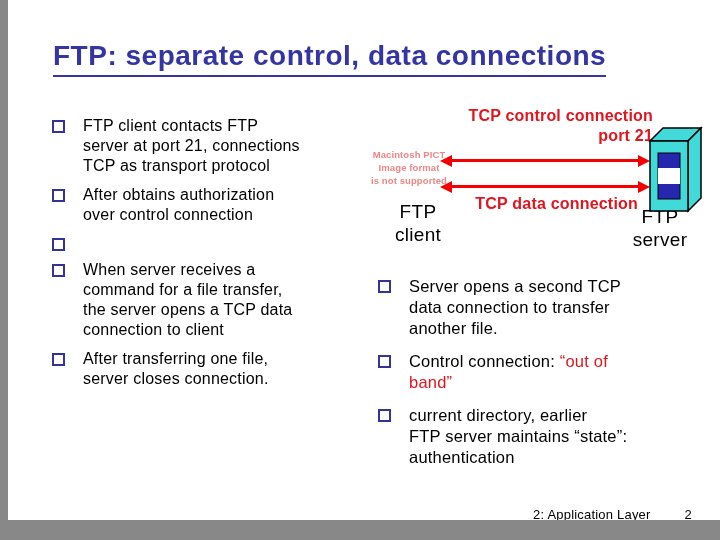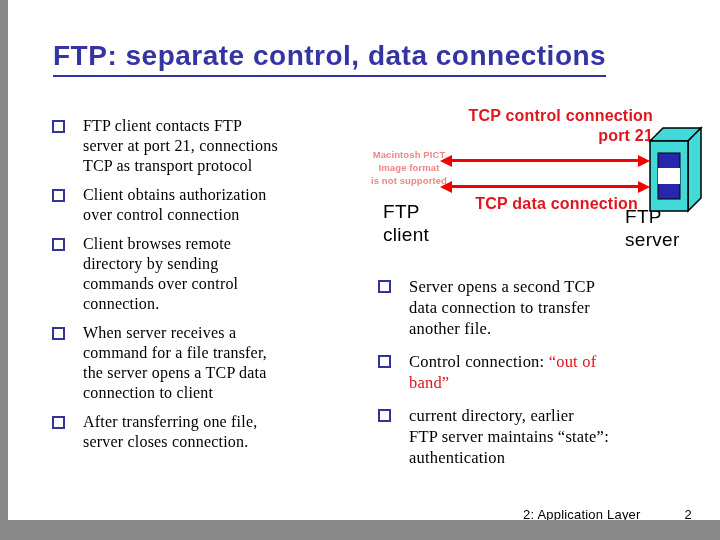--- a/index.html
+++ b/index.html
@@ -15,51 +15,51 @@
   
   .title{
     position:absolute; left:45px; top:40px; font-size:28px; font-weight:bold;
     letter-spacing:.5px; color:var(--title);
     border-bottom:2px solid var(--title); padding-bottom:3px; white-space:nowrap;
   }
   
   .bullet-list{position:absolute;}
   .bullet-list.left{left:44px; top:116px; width:312px; font-size:16px; line-height:20px;}
   .bullet-list.right{left:370px; top:276px; width:330px; font-size:16.5px; line-height:21px;}
-  .bullet-item{display:flex; align-items:flex-start; margin-bottom:9px;font-family:Liberation Serif, serif;}
+  .bullet-item{display:flex; align-items:flex-start; margin-bottom:9px;}
   .bullet-list.right .bullet-item{margin-bottom:12px;}
   .bullet-sq{
     flex:0 0 auto; width:9px; height:9px; border:2px solid var(--bullet_outline);
     margin:4px 18px 0 0; background:transparent;
   }
   .bullet-text{letter-spacing:.2px;}
   .red-text{color:var(--red);}
   
   .dg-label{position:absolute; text-align:right; color:var(--red); font-weight:bold; font-size:16px; line-height:20px; letter-spacing:.2px;}
   .dg-label.control{left:430px; top:106px; width:215px;}
   .dg-label.data{left:425px; top:194px; width:205px;}
-  .endpoint-label{position:absolute; text-align:left; font-size:19px; line-height:23px; color:var(--text); letter-spacing:.3px;}
+  .endpoint-label{position:absolute; text-align:center; font-size:19px; line-height:23px; color:var(--text); letter-spacing:.3px;}
   .endpoint-label.client{left:375px; top:200px; width:70px;}
   .endpoint-label.server{left:617px; top:205px; width:70px;}
   .pict-note{
     position:absolute; left:354px; top:148px; width:94px; text-align:center;
     font-size:9.5px; line-height:13px; color:var(--pink); font-weight:bold; letter-spacing:.1px;
   }
   .arrow{position:absolute; height:3px; background:var(--arrow_red); width:188px;}
   .arrow.top{left:443px; top:159px;}
   .arrow.bottom{left:443px; top:185px;}
   .arrow::before,.arrow::after{content:""; position:absolute; top:-4.5px; width:0; height:0;
     border-top:6px solid transparent; border-bottom:6px solid transparent;}
   .arrow::before{left:-11px; border-right:12px solid var(--arrow_red);}
   .arrow::after{right:-11px; border-left:12px solid var(--arrow_red);}
   .server-icon{position:absolute; left:640px; top:126px;}
   
   .footer{
     position:absolute; left:0; right:36px; top:507px; display:flex; justify-content:flex-end;
-    gap:44px; font-size:13px; color:var(--text); letter-spacing:.2px;
+    gap:34px; font-size:13px; color:var(--text); letter-spacing:.2px;
   }
 </style>
 </head>
 <body>
 
 <div class="slide">
 
   <div class="title">FTP: separate control, data connections</div>
 
   <div class="bullet-list left">
@@ -67,32 +67,26 @@
         <span class="bullet-sq"></span>
         <div class="bullet-text">
           <div class="line"><span>FTP client contacts FTP</span></div>
           <div class="line"><span>server at port 21, connections</span></div>
           <div class="line"><span>TCP as transport protocol</span></div>
         </div>
       </div>
       <div class="bullet-item">
         <span class="bullet-sq"></span>
         <div class="bullet-text">
-          <div class="line"><span>Client obtains authorization</span></div>
+          <div class="line"><span>After obtains authorization</span></div>
           <div class="line"><span>over control connection</span></div>
         </div>
       </div>
       <div class="bullet-item">
         <span class="bullet-sq"></span>
-        <div class="bullet-text">
-          <div class="line"><span>Client browses remote</span></div>
-          <div class="line"><span>directory by sending</span></div>
-          <div class="line"><span>commands over control</span></div>
-          <div class="line"><span>connection.</span></div>
-        </div>
       </div>
       <div class="bullet-item">
         <span class="bullet-sq"></span>
         <div class="bullet-text">
           <div class="line"><span>When server receives a</span></div>
           <div class="line"><span>command for a file transfer,</span></div>
           <div class="line"><span>the server opens a TCP data</span></div>
           <div class="line"><span>connection to client</span></div>
         </div>
       </div>

